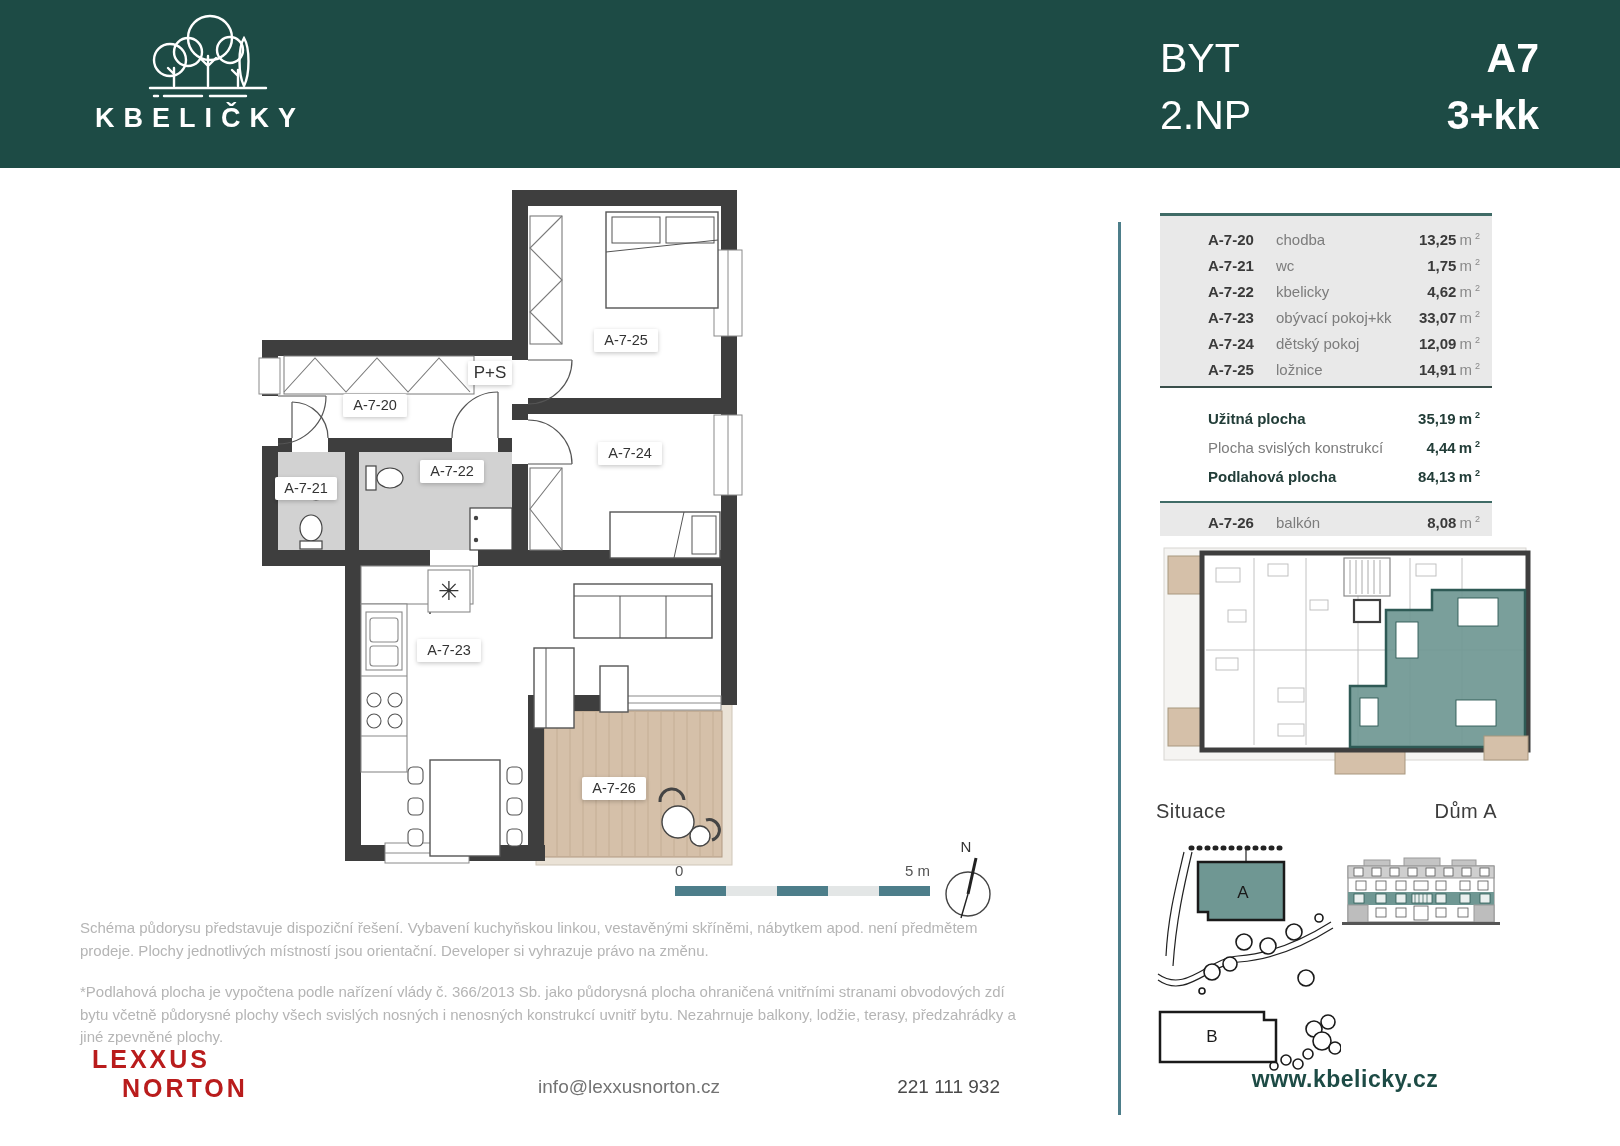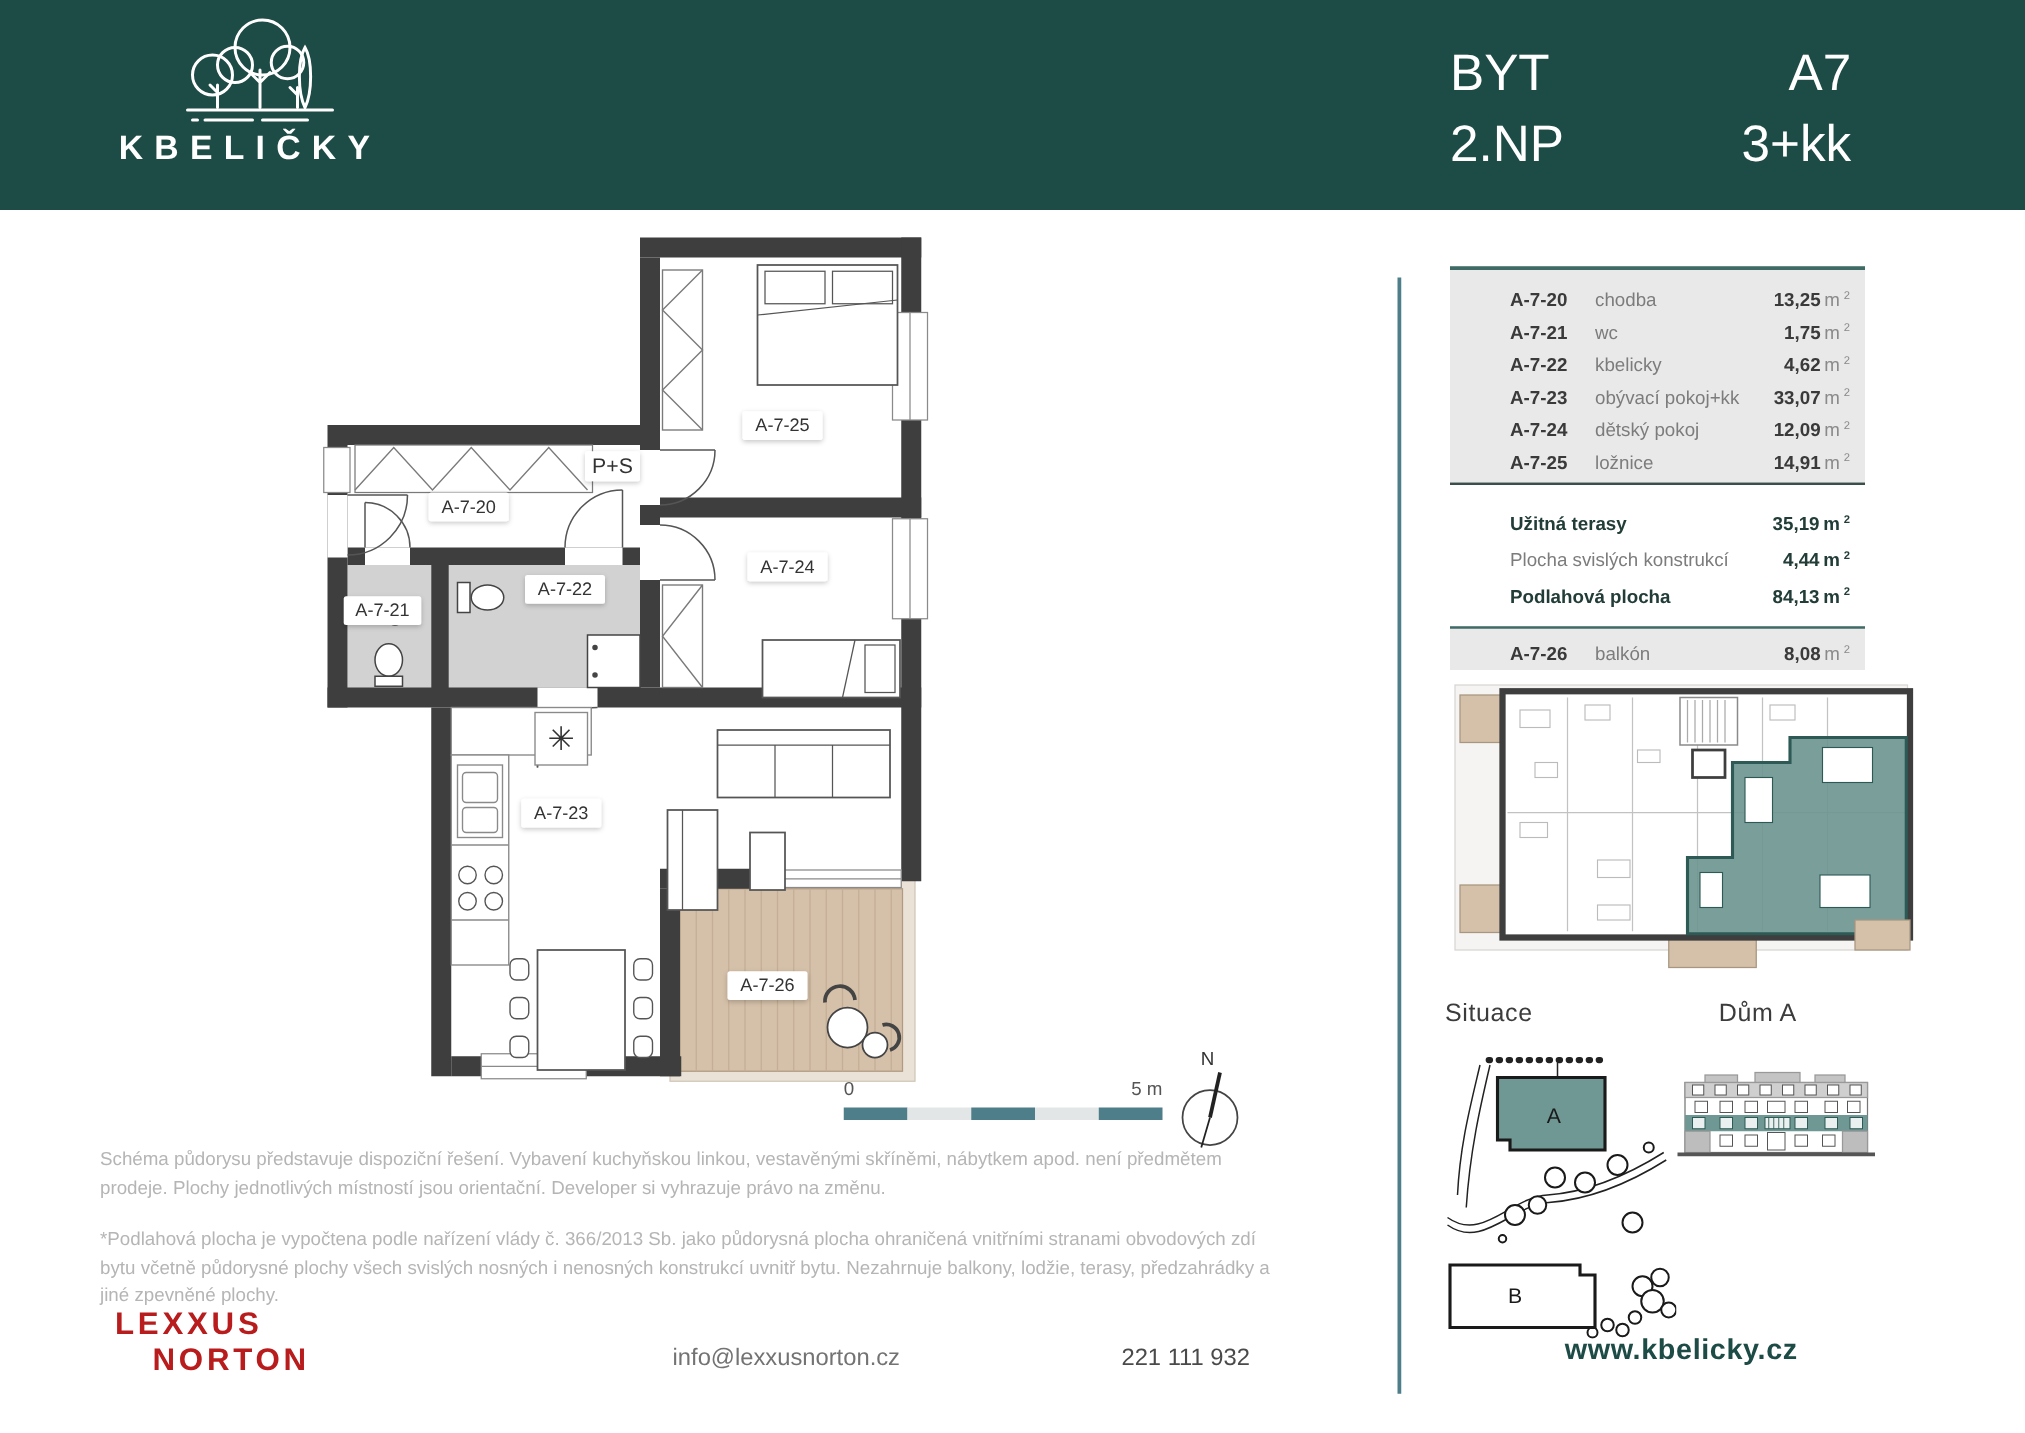--- a/index.html
+++ b/index.html
@@ -14,21 +14,21 @@
   body{font-family:"Liberation Sans",sans-serif;background:#fff;}
   #page{position:relative;width:1620px;height:1146px;background:#fff;overflow:hidden;}
 
   
   #header{position:absolute;left:0;top:0;width:1620px;height:168px;background:var(--header-bg);}
   #logo-trees{position:absolute;left:138px;top:8px;}
   #logo-text{position:absolute;left:80px;top:103px;width:240px;text-align:center;
     color:#fff;font-size:27px;font-weight:bold;letter-spacing:9px;}
   .hdr-col{position:absolute;top:30px;color:#fff;font-size:41px;font-weight:300;line-height:57px;}
   #hdr-left{left:1160px;}
-  #hdr-right{left:1356px;width:125px;text-align:right;}
+  #hdr-right{left:1414px;width:125px;text-align:right;font-weight:bold;}
 
   
   #divider{position:absolute;left:1118px;top:222px;width:3px;height:893px;background:var(--accent);}
 
   #room-table{position:absolute;left:1160px;top:213px;width:332px;font-size:15px;}
   .tbl-rooms{background:#e9e9e9;border-top:3px solid #3f6b66;padding:7px 12px 7px 48px;}
   .trow{display:flex;align-items:baseline;height:26px;line-height:26px;}
   .tcode{font-weight:bold;color:var(--ink);width:58px;flex:none;}
   .tname{color:#7c7c7c;flex:1;padding-left:10px;}
   .tval{white-space:nowrap;}
@@ -38,21 +38,21 @@
   .tbl-summary{background:#fff;padding:13px 12px 13px 48px;border-top:2px solid #3a4f4b;}
   .srow{display:flex;align-items:baseline;height:29px;line-height:29px;}
   .slabel{flex:1;}
   .srow.bold .slabel,.srow.bold .sval{font-weight:bold;color:#223d38;}
   .srow.normal .slabel{color:#7c7c7c;}
   .srow .sval{font-weight:bold;color:#223d38;white-space:nowrap;}
   .tbl-balcony{background:#e9e9e9;border-top:2px solid #3f6b66;padding:2px 12px 2px 48px;}
   .tbl-balcony .trow{height:29px;line-height:29px;}
 
   #situace-label{position:absolute;left:1156px;top:800px;font-size:20px;color:#3c3c3c;letter-spacing:.5px;}
-  #duma-label{position:absolute;left:1375px;top:800px;width:122px;font-size:20px;color:#3c3c3c;letter-spacing:.5px;}
+  #duma-label{position:absolute;left:1375px;top:800px;width:122px;text-align:right;font-size:20px;color:#3c3c3c;letter-spacing:.5px;}
   #website{position:absolute;left:1195px;top:1066px;width:300px;text-align:center;
     font-size:23px;font-weight:bold;color:var(--header-bg);letter-spacing:.5px;}
 
   
   .disclaimer{position:absolute;color:#b5b5b5;font-size:15px;line-height:1.5;}
   #disc1{left:80px;top:917px;width:905px;}
   #disc2{left:80px;top:981px;width:940px;}
   #brand{position:absolute;left:92px;top:1045px;color:#b91c1c;font-weight:bold;font-size:25px;letter-spacing:3px;line-height:29px;}
   #brand .l2{padding-left:30px;}
   #footer-email{position:absolute;left:420px;top:1076px;width:300px;text-align:right;font-size:19px;color:#737373;}
@@ -332,21 +332,21 @@
         <span class="tval"><b>12,09</b><span class="tunit"> <span>m</span> <sup>2</sup></span></span>
       </div>
       <div class="trow">
         <span class="tcode">A-7-25</span>
         <span class="tname">ložnice</span>
         <span class="tval"><b>14,91</b><span class="tunit"> <span>m</span> <sup>2</sup></span></span>
       </div>
     </div>
     <div class="tbl-summary">
       <div class="srow bold">
-        <span class="slabel">Užitná terasy</span>
+        <span class="slabel">Užitná plocha</span>
         <span class="sval"><span>35,19</span> <span>m</span> <sup>2</sup></span>
       </div>
       <div class="srow normal">
         <span class="slabel">Plocha svislých konstrukcí</span>
         <span class="sval"><span>4,44</span> <span>m</span> <sup>2</sup></span>
       </div>
       <div class="srow bold">
         <span class="slabel">Podlahová plocha</span>
         <span class="sval"><span>84,13</span> <span>m</span> <sup>2</sup></span>
       </div>

